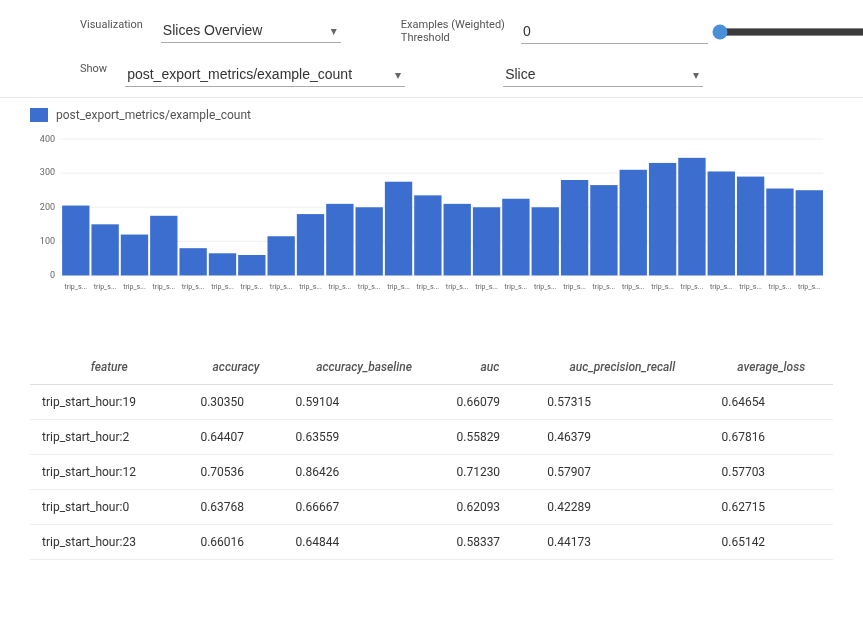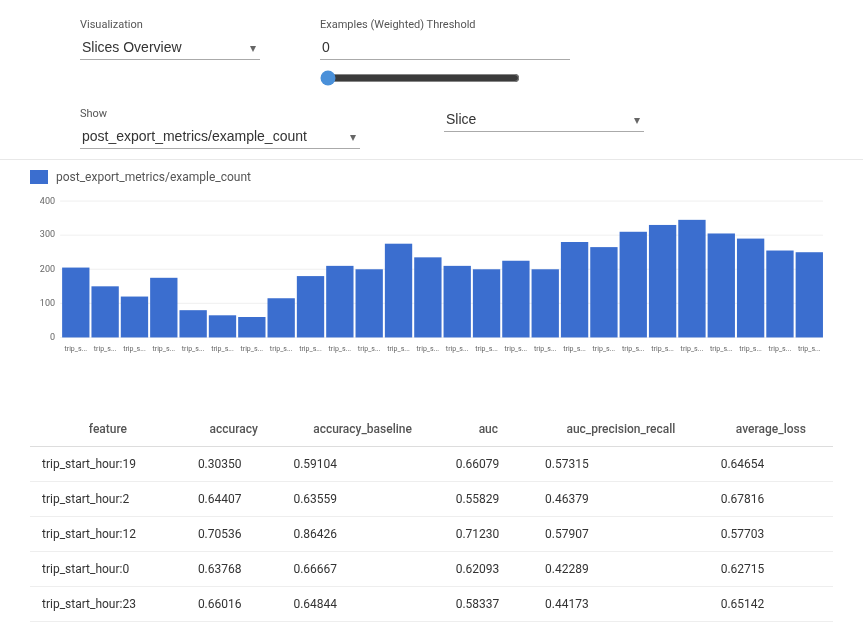--- a/index.html
+++ b/index.html
@@ -15,32 +15,33 @@
 
     .top-controls {
       display: flex;
       align-items: flex-start;
       gap: 60px;
       padding: 18px 40px 10px 80px;
     }
 
     .control-group {
       display: flex;
-      flex-direction: column;
+      flex-direction: row;
       gap: 4px;
     }
 
     .control-label {
       font-size: 11px;
       color: #555;
     }
 
     .dropdown-wrapper {
       position: relative;
       display: inline-block;
+      margin-left: 14px;
     }
 
     .dropdown-select {
       appearance: none;
       border: none;
       border-bottom: 1px solid #aaa;
       padding: 4px 24px 4px 2px;
       font-size: 14px;
       color: #333;
       background: transparent;
@@ -132,20 +133,21 @@
 
     thead tr {
       border-bottom: 1px solid #ddd;
     }
 
     thead th {
       padding: 10px 12px;
       font-weight: 500;
       color: #555;
       text-align: center;
+      font-style: italic;
     }
 
     tbody tr {
       border-bottom: 1px solid #eee;
     }
 
     tbody td {
       padding: 10px 12px;
       text-align: left;
       color: #333;

